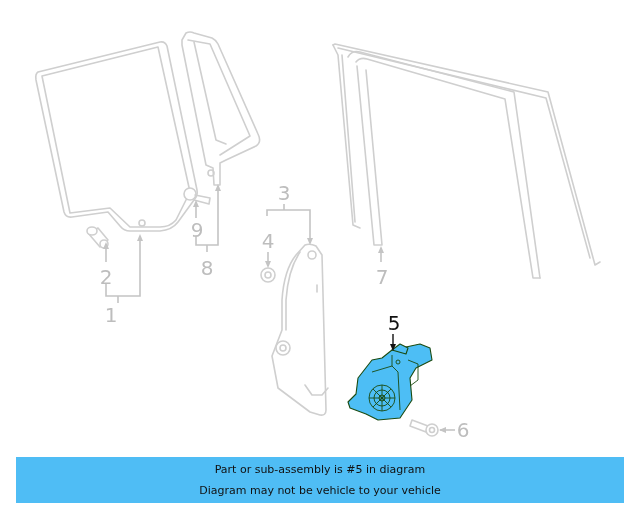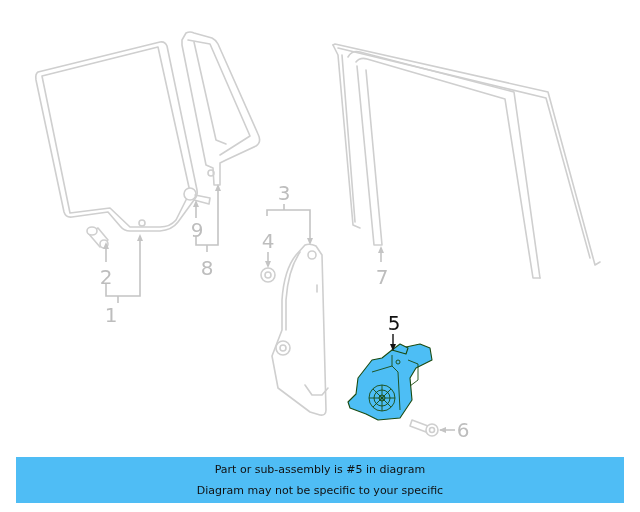--- a/index.html
+++ b/index.html
@@ -135,14 +135,14 @@
 
   <g>
     <path class="leader" d="M381,250 L381,262"></path>
     <path d="M381,246 L378,253 L384,253 Z" fill="#c4c4c4"></path>
     <text class="callout" x="382" y="284" text-anchor="middle">7</text>
   </g>
 </svg>
 
 <div id="banner">
   <span>Part or sub-assembly is #5 in diagram</span>
-  <span>Diagram may not be specific to your specific</span>
+  <span>Diagram may not be vehicle to your vehicle</span>
 </div>
 
 </body></html>

